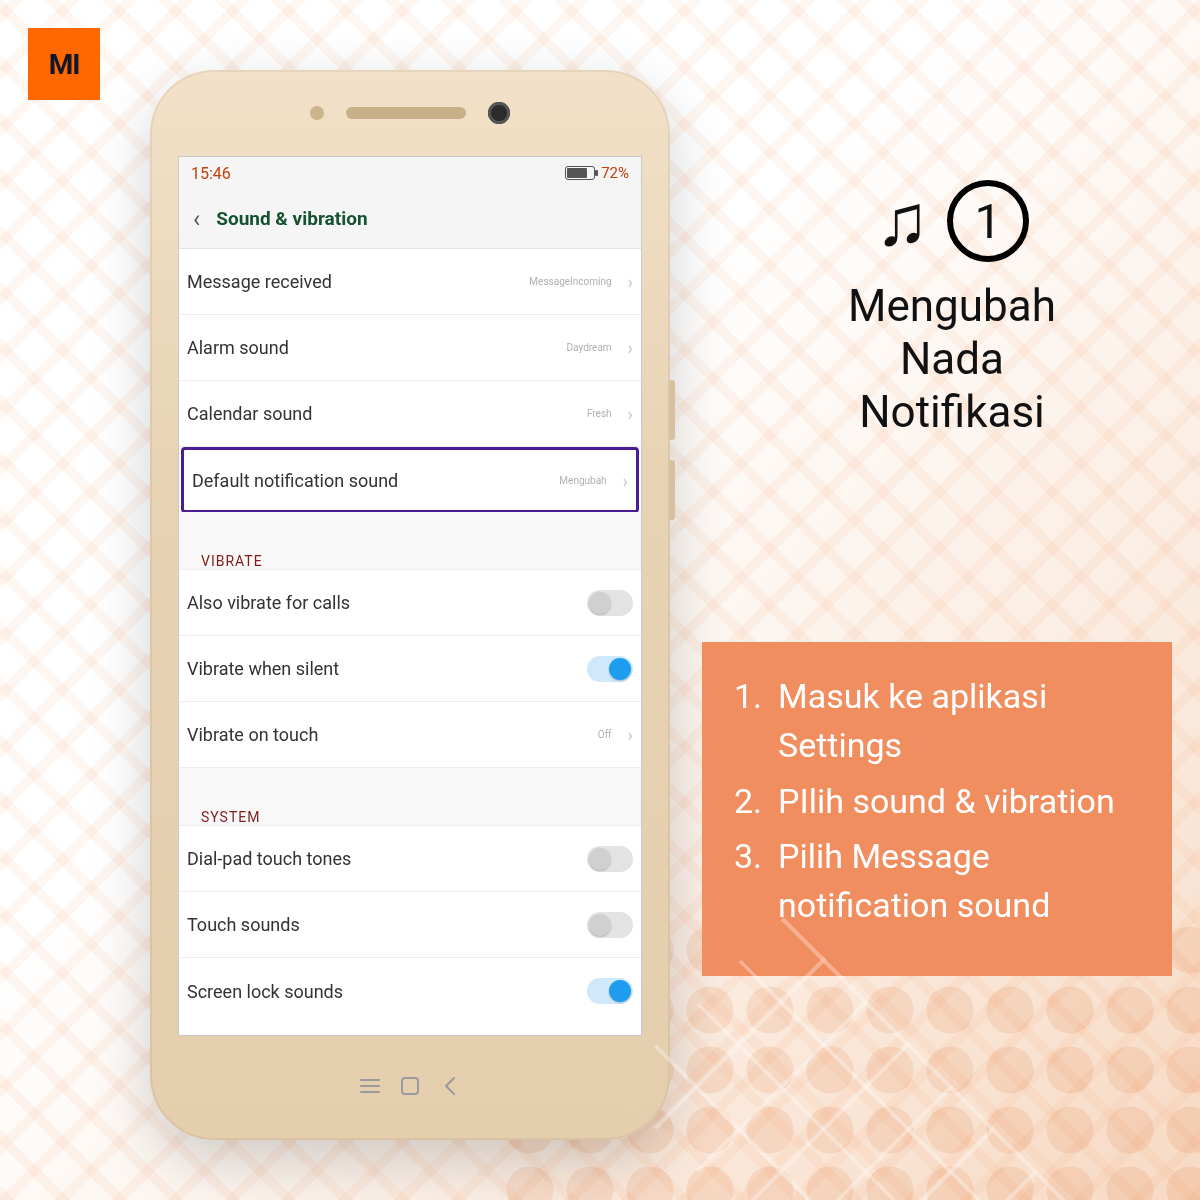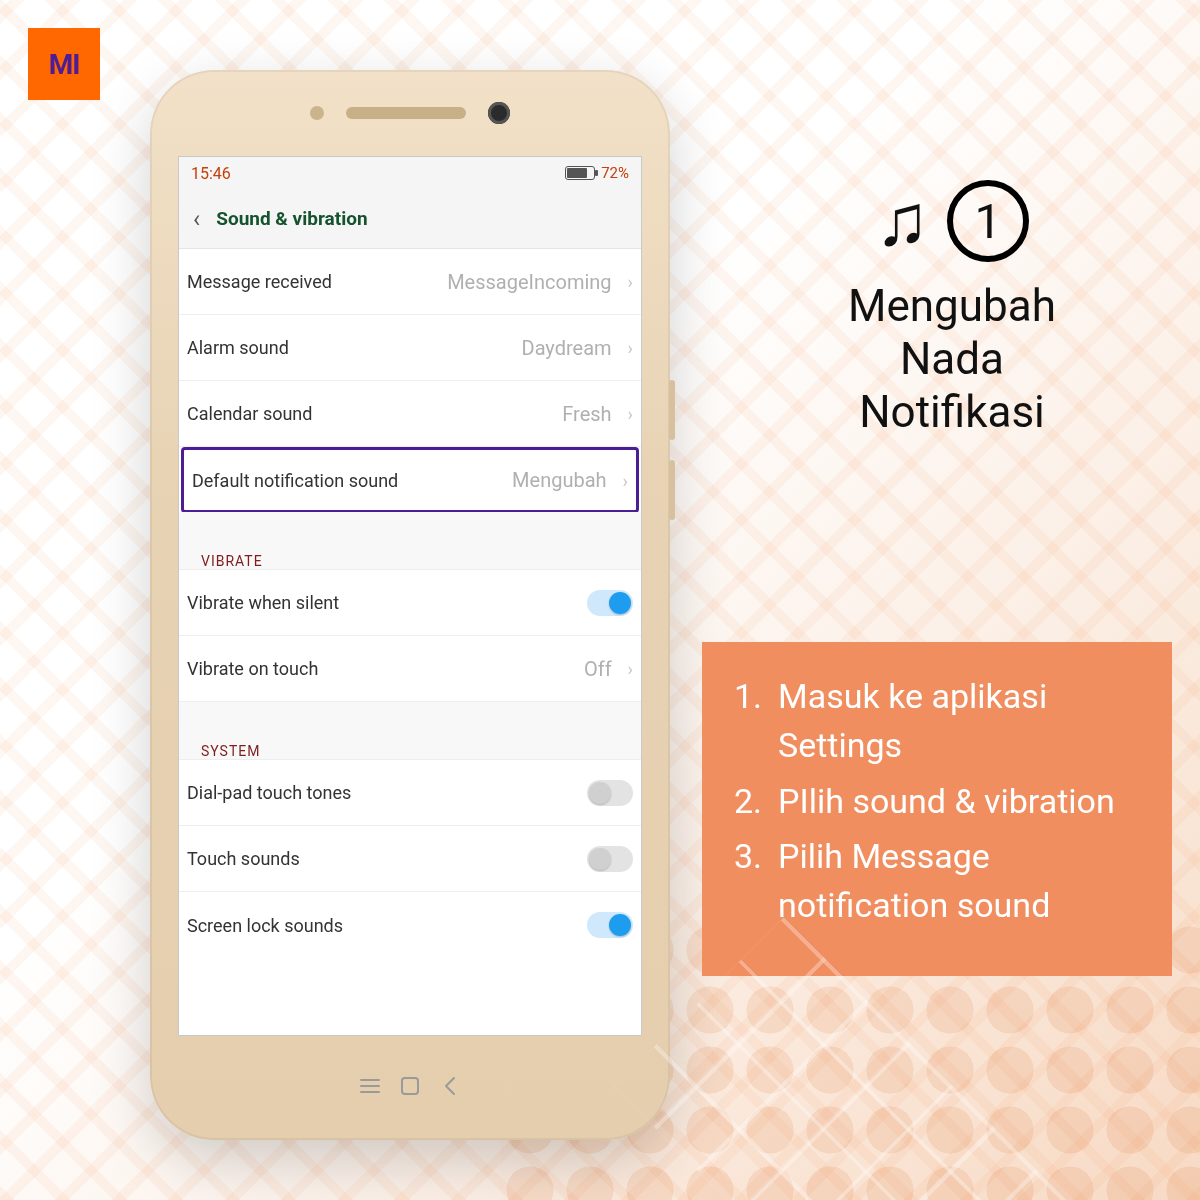--- a/index.html
+++ b/index.html
@@ -27,21 +27,21 @@
     radial-gradient(transparent 55%, rgba(255,255,255,0.9) 56%) 0 0/60px 60px,
     #f3c9a7;
   mix-blend-mode: multiply;
   opacity: 0.35;
 }
 .mi-logo {
   position: absolute;
   top: 28px; left: 28px;
   width: 72px; height: 72px;
   background: #ff6700;
-  color: #4c1d95;
+  color: #0f172a;
   display: flex; align-items: center; justify-content: center;
   font-weight: 700; font-size: 28px; letter-spacing: -1px;
 }
 .phone {
   position: absolute;
   left: 150px; top: 70px;
   width: 520px; height: 1070px;
   border-radius: 64px;
   background: linear-gradient(180deg,#f2e1c8,#e7d2b3 40%,#e4ceae 100%);
   box-shadow: 0 20px 60px rgba(0,0,0,0.18), inset 0 0 0 2px rgba(0,0,0,0.05);
@@ -78,21 +78,21 @@
 }
 .back-chev{font-size:24px;color:#555;line-height:1;}
 .titlebar-title{font-size:19px;font-weight:700;color:#14532d;}
 .list{flex:1;overflow:hidden;background:#fff;}
 .row{
   height:66px;display:flex;align-items:center;justify-content:space-between;
   padding:0 8px;border-bottom:1px solid #eee;font-size:18px;color:#333;
   gap:10px;
 }
 .row .label{flex:1;}
-.row .value{color:#b0b0b0;font-size:20px;}
+.row .value{color:#b0b0b0;font-size:10px;}
 .row .chev{color:#c9c9c9;font-size:18px;margin-left:6px;}
 .row.highlight{border:3px solid #4c1d95;border-radius:4px;margin:0 2px -1px 2px;height:66px;}
 .section-head{
   height:58px;display:flex;align-items:flex-end;padding:0 22px 0;
   color:#7f1d1d;font-size:14px;letter-spacing:1px;background:#f8f8f8;
   border-bottom:1px solid #eee;
 }
 .toggle{width:46px;height:26px;border-radius:13px;background:#e3e3e3;position:relative;}
 .toggle.off{background:#e3e3e3;}
 .toggle .knob{position:absolute;top:2px;width:22px;height:22px;border-radius:50%;background:#fff;box-shadow:0 1px 2px rgba(0,0,0,0.2);}
@@ -187,20 +187,26 @@
       </div>
 
       <div class="row highlight">
         <span class="label">Default notification sound</span>
         <span class="value">Mengubah</span>
         <span class="chev">›</span>
       </div>
 
       <div class="section-head">VIBRATE</div>
 
+      <div class="row">
+        <span class="label">Also vibrate for calls</span>
+        <span class="toggle off">
+            <span class="knob"></span>
+          </span>
+      </div>
 
       <div class="row">
         <span class="label">Vibrate when silent</span>
         <span class="toggle on">
             <span class="knob"></span>
           </span>
       </div>
 
       <div class="row">
         <span class="label">Vibrate on touch</span>

